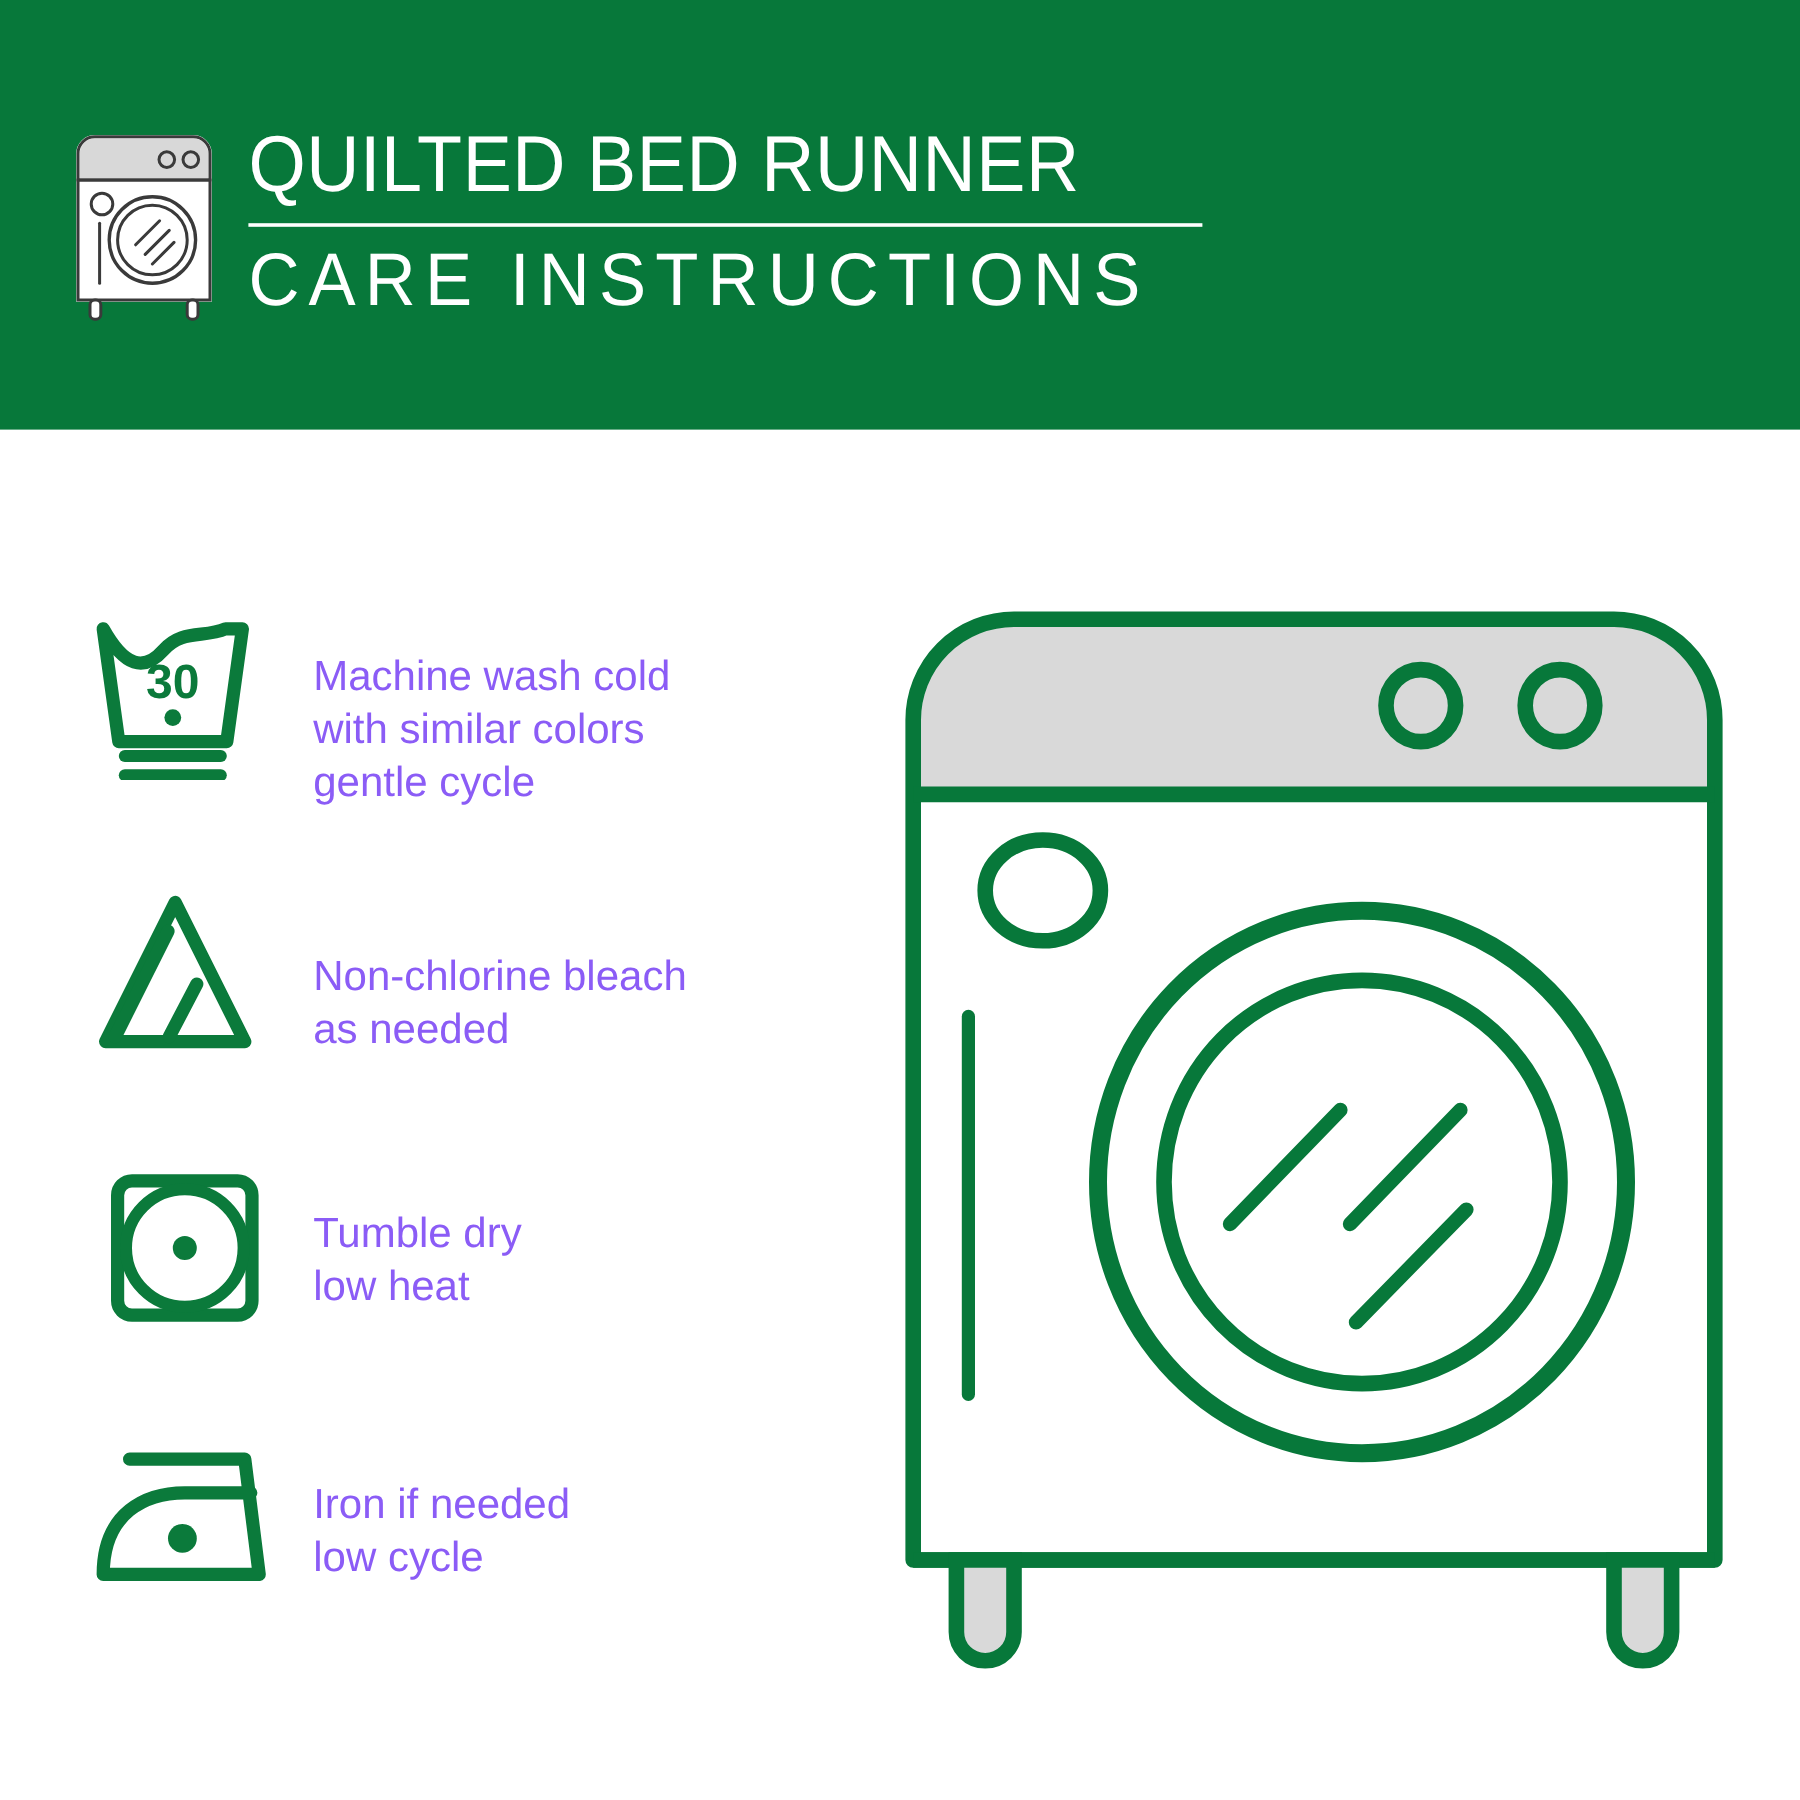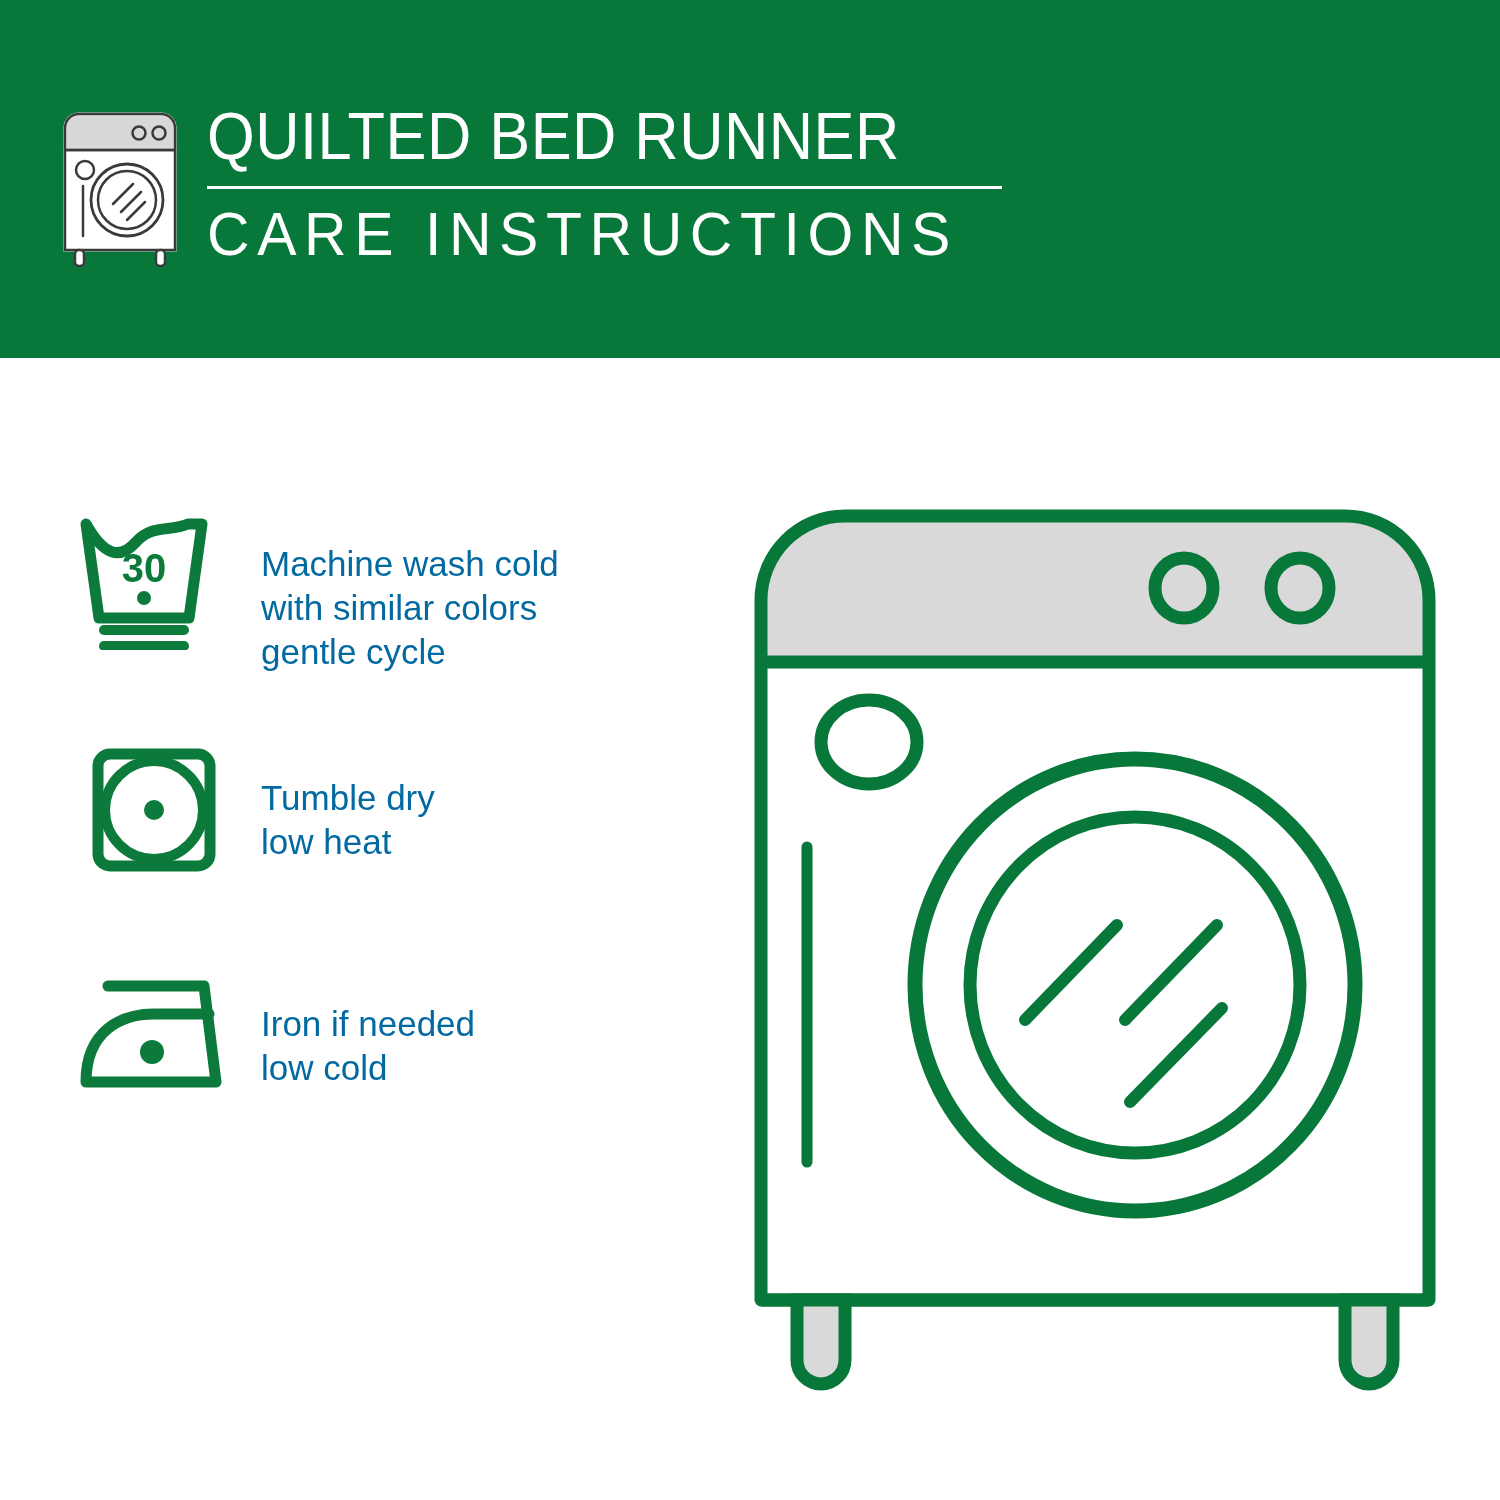--- a/index.html
+++ b/index.html
@@ -89,21 +89,21 @@
   }
   .care-symbol {
     flex: 0 0 auto;
     width: 165px;
     display: flex;
     justify-content: center;
     align-items: flex-start;
   }
   .care-label {
     margin-left: 28px;
-    color: #0369a1;
+    color: #8b5cf6;
     font-size: 35px;
     line-height: 44px;
     font-family: "Liberation Sans", sans-serif;
     font-weight: 400;
     white-space: pre-line;
   }
   .care-row-wash .care-label  { padding-top: 32px; }
   .care-row-bleach .care-label { padding-top: 52px; }
   .care-row-dry .care-label    { padding-top: 36px; }
   .care-row-iron .care-label   { padding-top: 32px; }
@@ -176,20 +176,33 @@
           </g>
           <text x="68" y="72" font-family="'Liberation Sans', sans-serif" font-size="40" font-weight="bold" fill="#0B7A3B" text-anchor="middle">30</text>
           <circle cx="68" cy="88" r="7" fill="#0B7A3B"></circle>
         </svg>
       </div>
       <div class="care-label">Machine wash cold
 with similar colors
 gentle cycle</div>
     </div>
 
+    <div class="care-row care-row-bleach">
+      <div class="care-symbol">
+        <svg viewBox="0 0 150 140" width="150" height="140" xmlns="http://www.w3.org/2000/svg">
+          <g fill="none" stroke="#0B7A3B" stroke-width="11" stroke-linecap="round" stroke-linejoin="round">
+            <path d="M70 12 L 128 128 L 12 128 Z"></path>
+            <line x1="64" y1="36" x2="20" y2="124"></line>
+            <line x1="88" y1="80" x2="65" y2="124"></line>
+          </g>
+        </svg>
+      </div>
+      <div class="care-label">Non-chlorine bleach
+as needed</div>
+    </div>
 
     <div class="care-row care-row-dry">
       <div class="care-symbol">
         <svg viewBox="0 0 150 140" width="150" height="140" xmlns="http://www.w3.org/2000/svg">
           <rect x="22" y="14" width="112" height="112" rx="12" ry="12" fill="none" stroke="#0B7A3B" stroke-width="11"></rect>
           <circle cx="78" cy="70" r="49" fill="none" stroke="#0B7A3B" stroke-width="10"></circle>
           <circle cx="78" cy="70" r="10" fill="#0B7A3B"></circle>
         </svg>
       </div>
       <div class="care-label">Tumble dry
@@ -199,21 +212,21 @@
     <div class="care-row care-row-iron">
       <div class="care-symbol">
         <svg viewBox="0 0 150 140" width="150" height="140" xmlns="http://www.w3.org/2000/svg">
           <g fill="none" stroke="#0B7A3B" stroke-width="11" stroke-linecap="round" stroke-linejoin="round">
             <path d="M32 16 L 128 16 L 140 112 L 10 112 C 10 60, 46 44, 78 44 L 133 44"></path>
           </g>
           <circle cx="76" cy="82" r="12" fill="#0B7A3B"></circle>
         </svg>
       </div>
       <div class="care-label">Iron if needed
-low cold</div>
+low cycle</div>
     </div>
 
   </div>
 
   <div class="machine">
     <svg viewBox="0 0 720 930" width="720" height="930" xmlns="http://www.w3.org/2000/svg">
 
       <path d="M26 110 a84 84 0 0 1 84 -84 h500 a84 84 0 0 1 84 84 v62 h-668 z" fill="#D9D9D9" stroke="none"></path>
 
       <path d="M26 110 a84 84 0 0 1 84 -84 h500 a84 84 0 0 1 84 84 v700 h-668 z" fill="none" stroke="#07783A" stroke-width="13" stroke-linejoin="round"></path>

